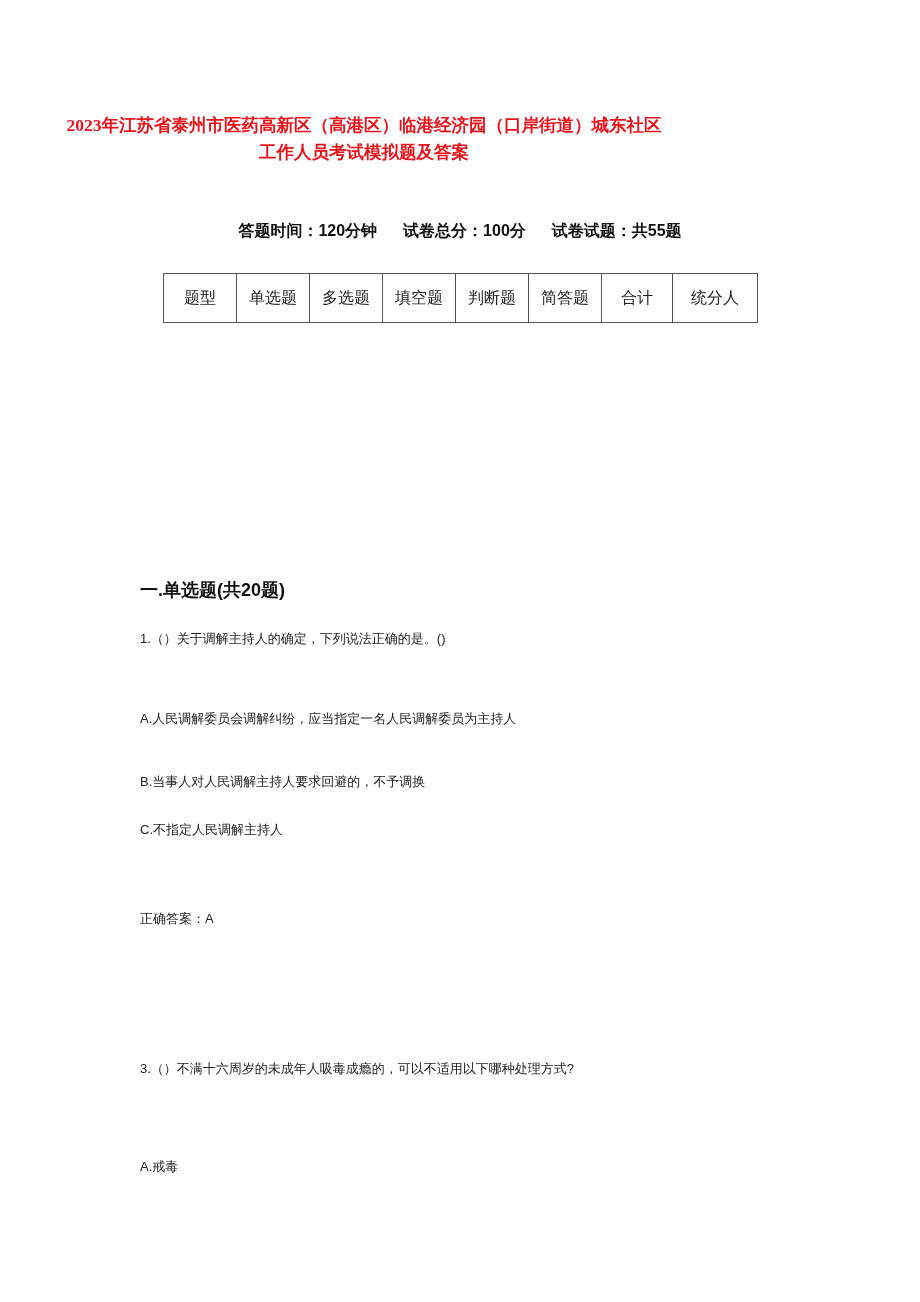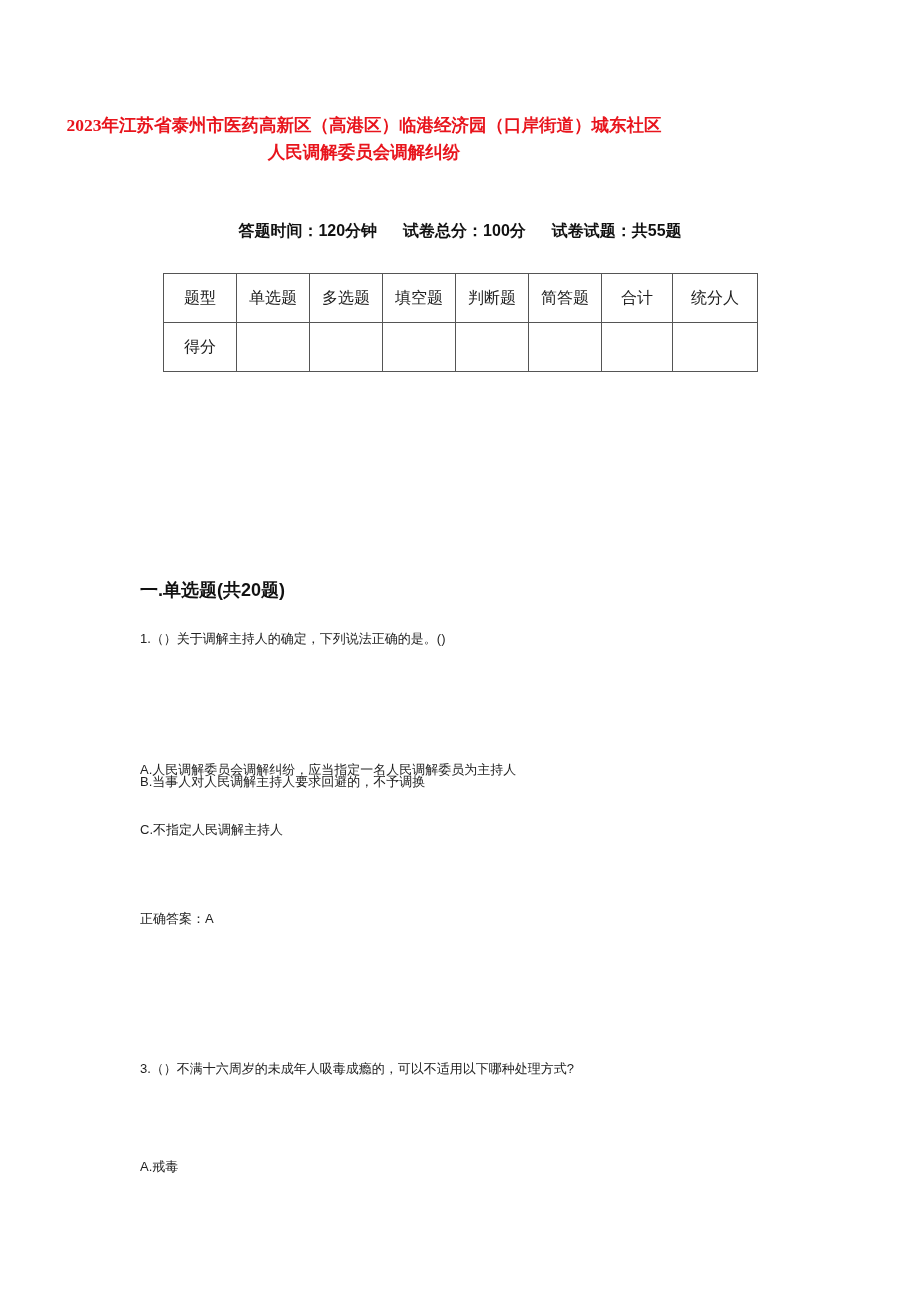--- a/index.html
+++ b/index.html
@@ -76,21 +76,21 @@
       font-size: 13px;
       color: #222;
       white-space: nowrap;
     }
   </style>
 </head>
 <body>
 
 <div>
   <div class="title l1">2023年江苏省泰州市医药高新区（高港区）临港经济园（口岸街道）城东社区</div>
-  <div class="title l2">人民调解委员会调解纠纷</div>
+  <div class="title l2">工作人员考试模拟题及答案</div>
 </div>
 
 <div class="meta"><span>答题时间：120分钟</span><span class="gap"></span><span>试卷总分：100分</span><span class="gap"></span><span>试卷试题：共55题</span></div>
 
 <table class="score">
   <colgroup>
     <col style="width:73px">
       <col style="width:73px">
       <col style="width:73px">
       <col style="width:73px">
@@ -103,35 +103,25 @@
       <tr>
     <td>题型</td>
     <td>单选题</td>
     <td>多选题</td>
     <td>填空题</td>
     <td>判断题</td>
     <td>简答题</td>
     <td>合计</td>
     <td>统分人</td>
   </tr>
-  <tr>
-    <td>得分</td>
-    <td></td>
-    <td></td>
-    <td></td>
-    <td></td>
-    <td></td>
-    <td></td>
-    <td></td>
-  </tr>
 </tbody>
   </table>
 
 <div class="section-heading">一.单选题(共20题)</div>
 
 <div class="q" style="top:630px">1.（）关于调解主持人的确定，下列说法正确的是。()</div>
-<div class="q" style="top:761px">A.人民调解委员会调解纠纷，应当指定一名人民调解委员为主持人</div>
+<div class="q" style="top:710px">A.人民调解委员会调解纠纷，应当指定一名人民调解委员为主持人</div>
 <div class="q" style="top:773px">B.当事人对人民调解主持人要求回避的，不予调换</div>
 <div class="q" style="top:821px">C.不指定人民调解主持人</div>
 <div class="q" style="top:910px">正确答案：A</div>
 
 <div class="q" style="top:1060px">3.（）不满十六周岁的未成年人吸毒成瘾的，可以不适用以下哪种处理方式?</div>
 <div class="q" style="top:1158px">A.戒毒</div>
 
 </body></html>

